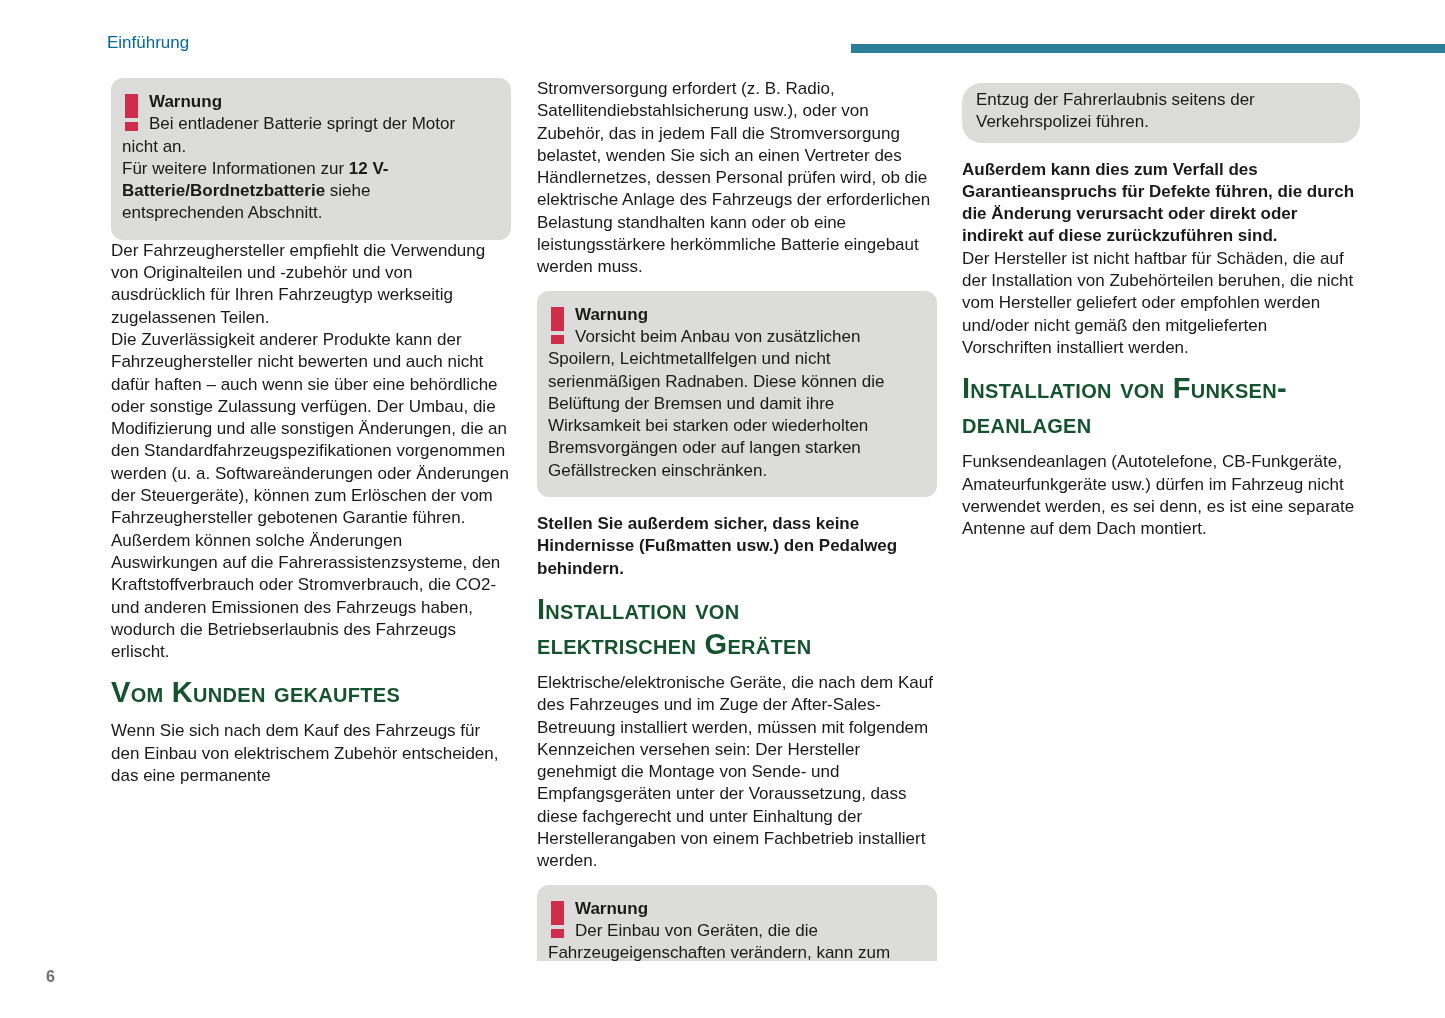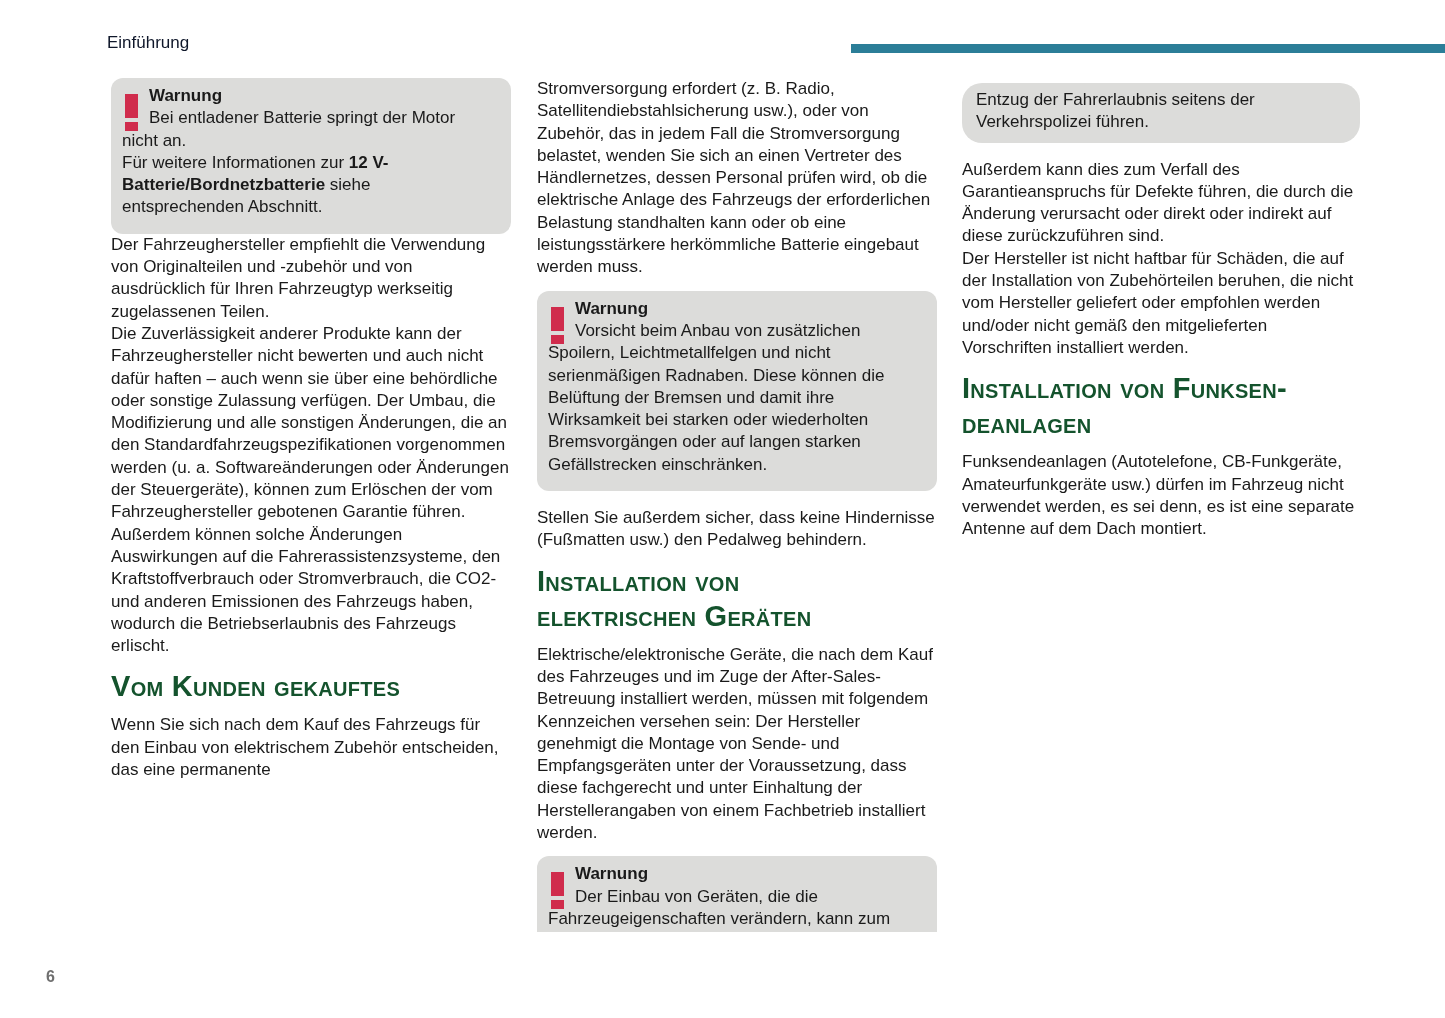--- a/index.html
+++ b/index.html
@@ -10,21 +10,21 @@
     font-family: "Liberation Sans", sans-serif;
     color: #1a1a1a;
     overflow: hidden;
   }
 
   
   .page-header {
     position: absolute;
     left: 107px; top: 33px;
     font-size: 17px;
-    color: #0f172a;
+    color: #0369a1;
   }
   .accent-bar {
     position: absolute;
     left: 851px; top: 44px;
     width: 594px; height: 9px;
     background: #2b7e98;
   }
   .page-number {
     position: absolute;
     left: 46px; top: 968px;
@@ -45,21 +45,21 @@
   #col-mid   { left: 537px; }
   #col-right { left: 962px; width: 398px; }
 
   p { margin: 0; }
 
   
   .warnbox {
     position: relative;
     background: #dcdcda;
     border-radius: 12px;
-    padding: 7px 16px 15px 11px;
+    padding: 13px 16px 15px 11px;
   }
   .warnbox.clipped-bottom {
     border-radius: 12px 12px 0 0;
     height: 76px;
     overflow: hidden;
     padding-bottom: 0;
   }
   .warnbox.clipped-top {
     border-radius: 0 0 12px 12px;
     padding: 6px 14px 9px 14px;
@@ -87,21 +87,21 @@
     font-size: 29px;
     line-height: 35px;
     font-weight: 700;
     font-variant: small-caps;
     letter-spacing: 0.3px;
     color: #14532d;
     margin: 12px 0 10px 0;
   }
   h1 span, h2 span { display: block; }
   .mt-12 { margin-top: 12px; }
-  .mt-16 { margin-top: 16px; }
+  .mt-16 { margin-top: 16px; font-weight: bold; }
 </style>
 </head>
 <body>
 
 <div class="page-header">Einführung</div>
 <div class="accent-bar"></div>
 
 <div class="col" id="col-left">
 
   <div class="warnbox">

